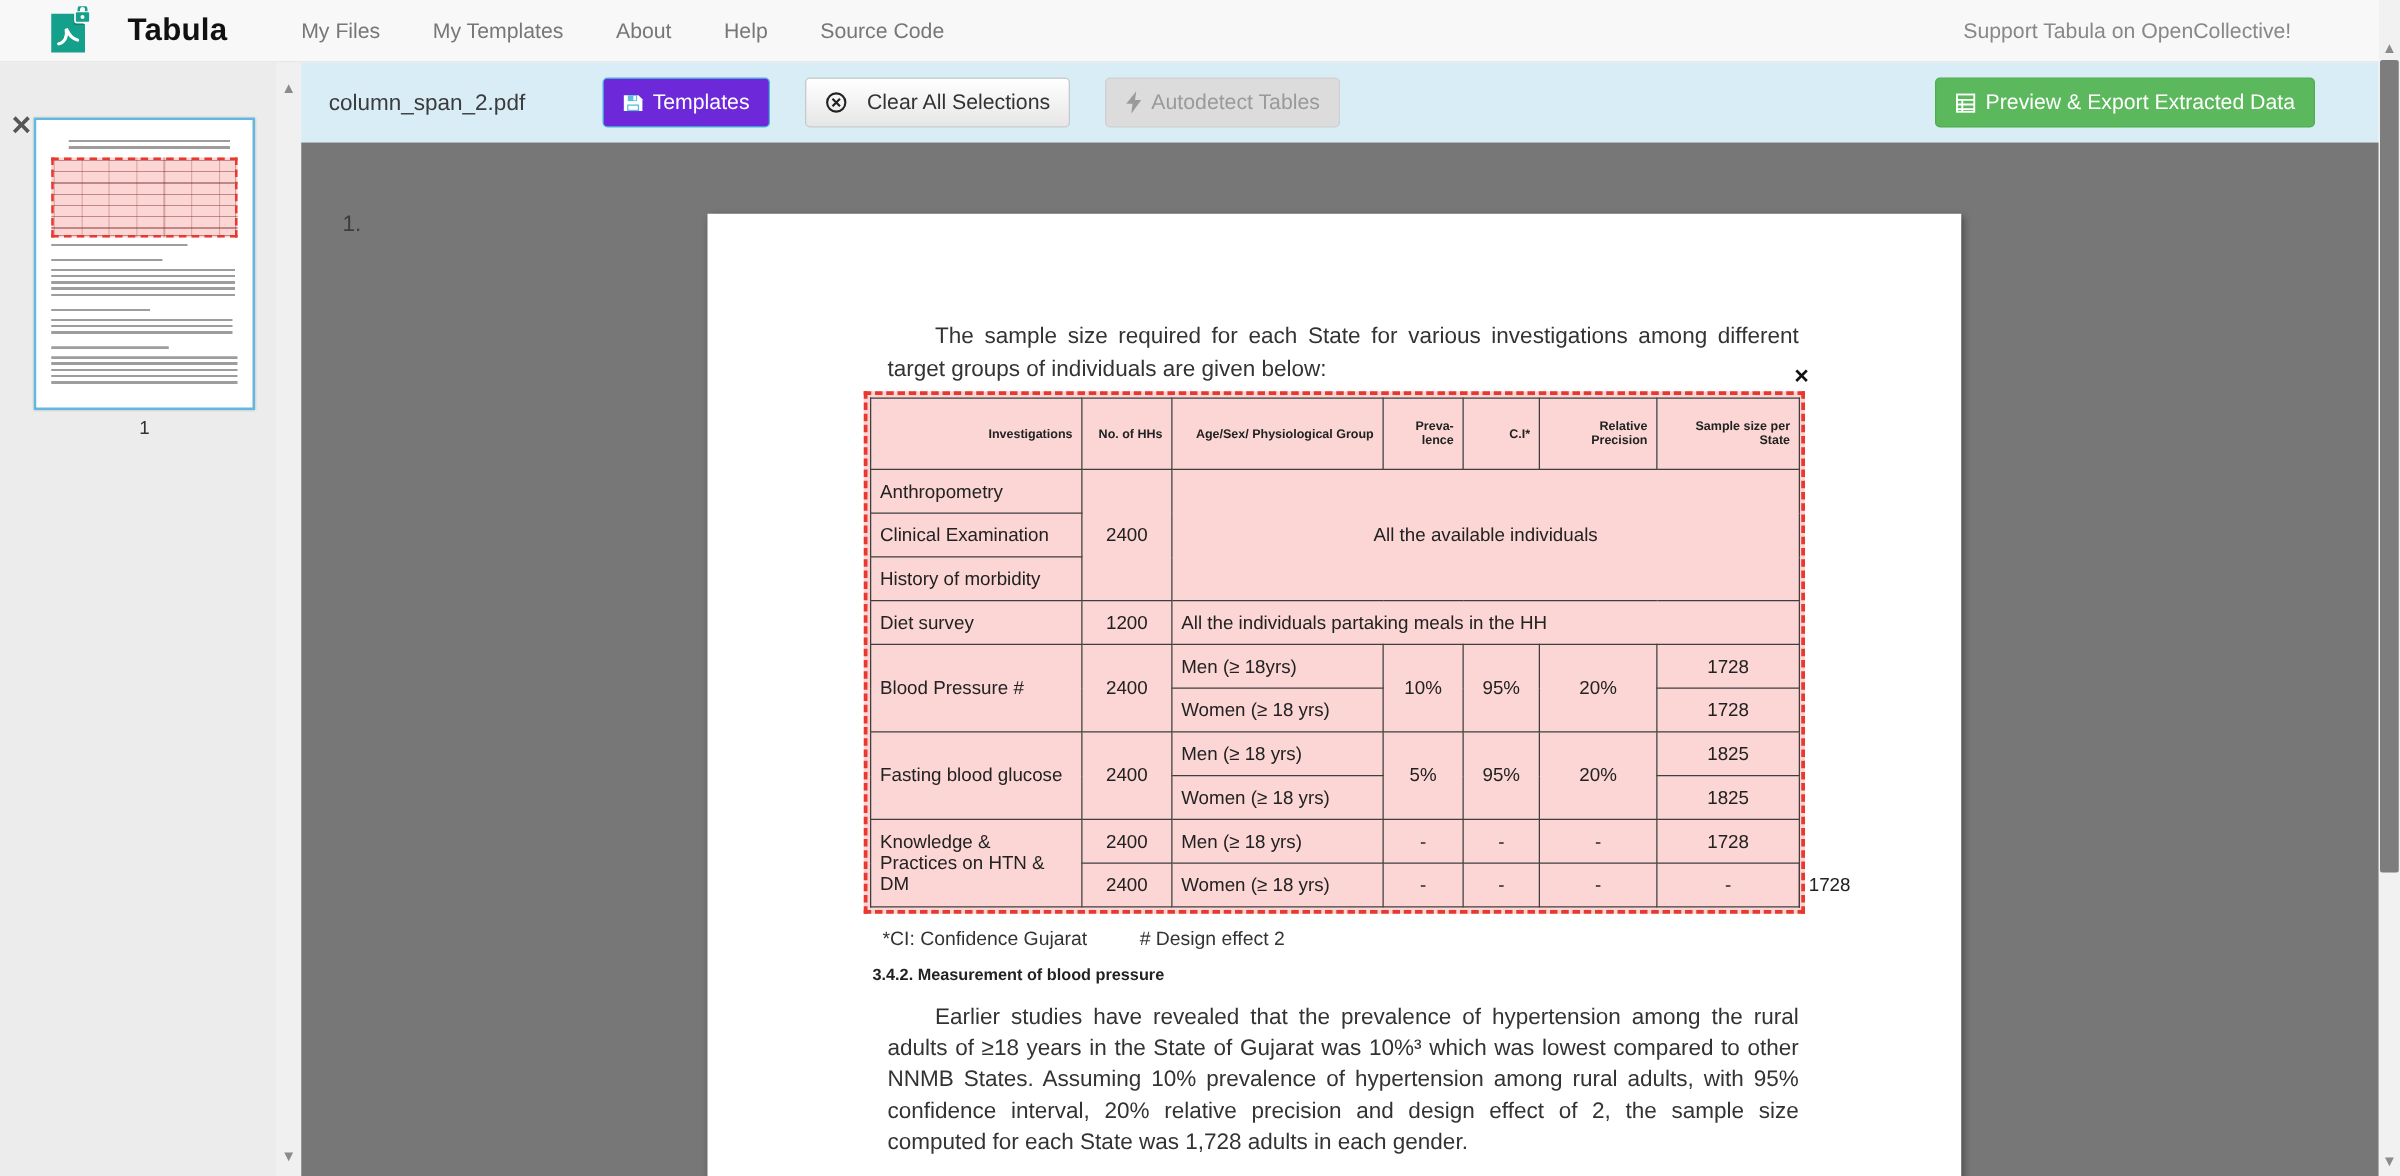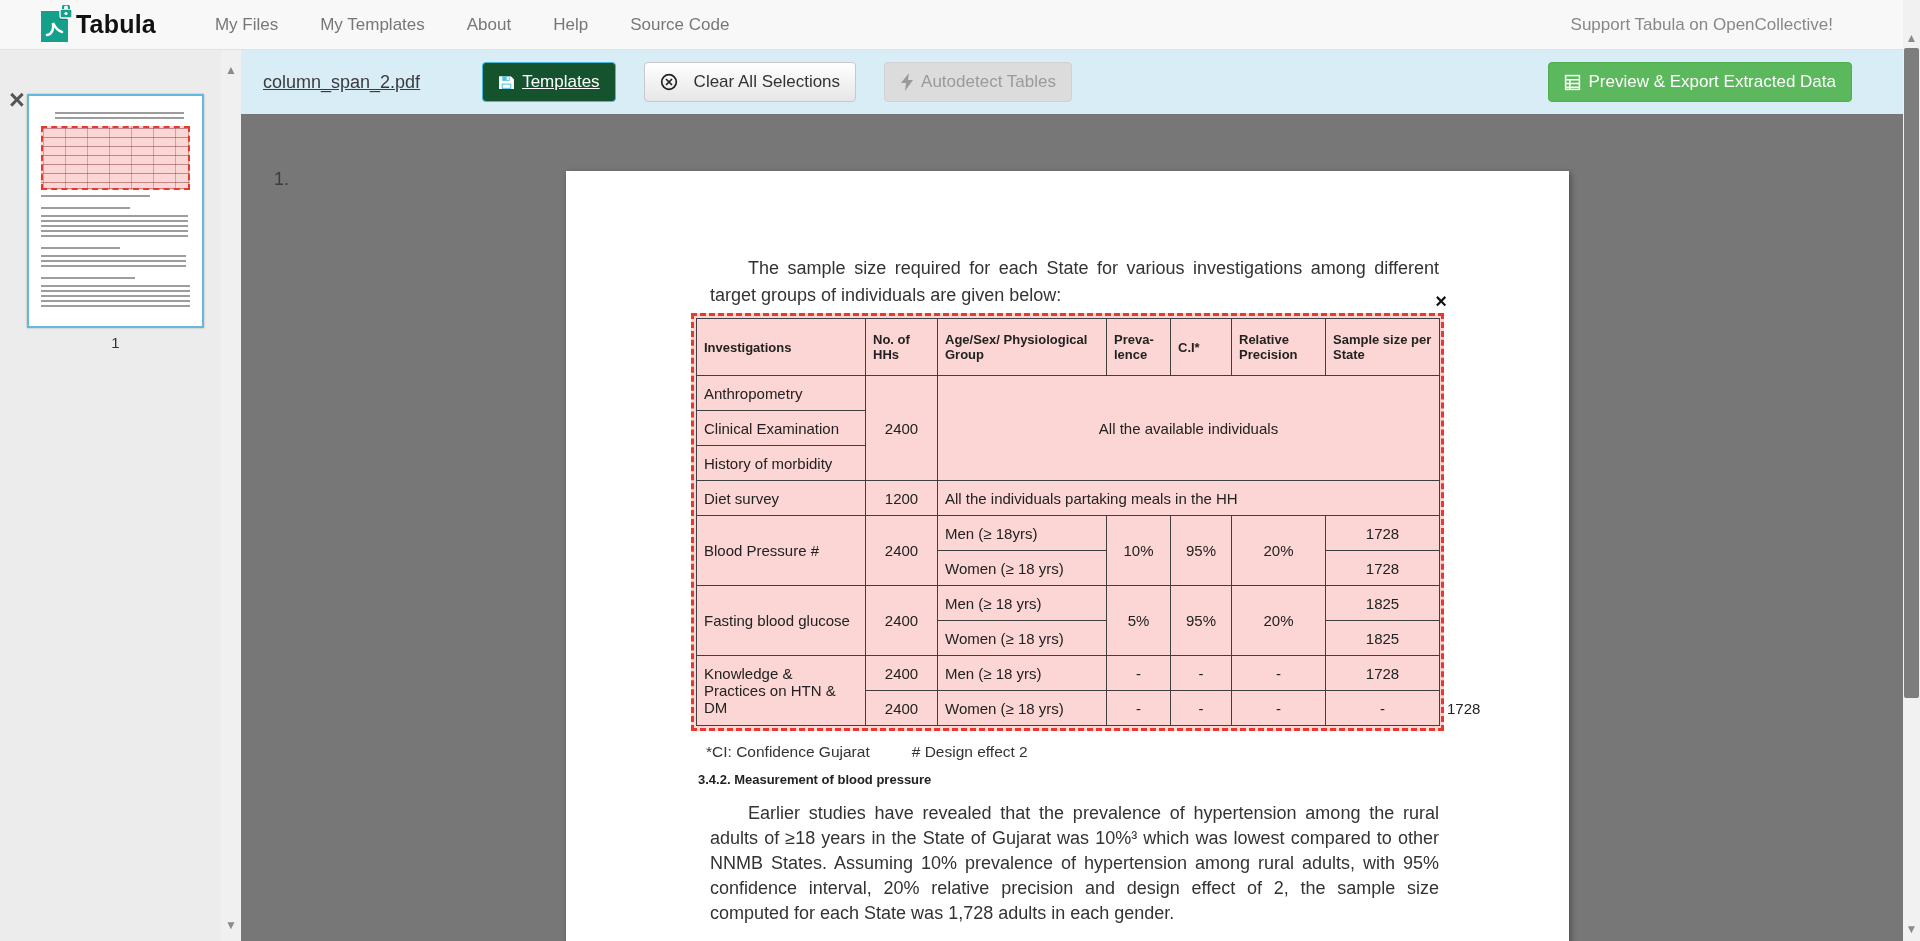--- a/index.html
+++ b/index.html
@@ -3,21 +3,21 @@
 <meta charset="utf-8">
 <style>
   * { margin:0; padding:0; box-sizing:border-box; }
   html,body { width:1920px; height:941px; overflow:hidden;
     font-family:"Liberation Sans","DejaVu Sans",sans-serif; background:#fff; }
 
   
   .navbar { position:absolute; left:0; top:0; width:1903px; height:50px;
     background:#f8f8f8; border-bottom:1px solid #e2e2e2;
     display:flex; align-items:center; }
-  .brand { display:flex; align-items:center; margin-left:38px; gap:2px; }
+  .brand { display:flex; align-items:center; margin-left:38px; gap:28px; }
   .brand-title { font-size:25px; font-weight:bold; color:#111; letter-spacing:.2px; }
   .nav-items { display:flex; margin-left:38px; }
   .nav-item { color:#777; font-size:17px; padding:14px 21px; cursor:pointer; }
   .nav-spacer { flex:1; }
   .support-link { color:#888; font-size:17px; margin-right:70px; cursor:pointer; }
 
   
   .sidebar { position:absolute; left:0; top:50px; width:241px; height:891px;
     background:#ececec; }
   .thumb-close { position:absolute; left:4px; top:38px; width:26px; height:26px;
@@ -35,25 +35,25 @@
   .thumb-pagenum { position:absolute; left:27px; top:284px; width:177px;
     text-align:center; font-size:15px; color:#333; }
   .side-scroll { position:absolute; right:0; top:0; width:20px; height:891px;
     background:#f0f0f0; }
   .scroll-arrow { position:absolute; left:0; width:20px; height:20px; color:#8b8b8b;
     font-size:12px; text-align:center; line-height:20px; cursor:pointer; }
 
   
   .toolbar { position:absolute; left:241px; top:50px; width:1662px; height:64px;
     background:#d9edf7; display:flex; align-items:center; }
-  .filename { margin-left:22px; font-size:18px; color:#3b3b3b;text-decoration:underline; }
+  .filename { margin-left:22px; font-size:18px; color:#3b3b3b; }
   .btn { display:inline-flex; align-items:center; gap:7px; height:40px;
     border-radius:4px; font-size:17px; padding:0 15px; cursor:pointer;
     border:1px solid transparent; white-space:nowrap; }
-  .btn-templates { margin-left:62px; background:#14532d; border-color:#46b8da; color:#fff;text-decoration:underline; }
+  .btn-templates { margin-left:62px; background:#6d28d9; border-color:#46b8da; color:#fff; }
   .btn-clear { margin-left:28px; background:linear-gradient(#ffffff,#e6e6e6);
     border-color:#c9c9c9; color:#333;gap:16px; }
   .btn-autodetect { margin-left:28px; background:#dcdcdc; border-color:#d0d0d0;
     color:#9a9a9a; cursor:default; }
   .btn-export { margin-left:auto; margin-right:51px; background:#5cb85c;
     border-color:#4cae4c; color:#fff; }
 
   
   .workspace { position:absolute; left:241px; top:114px; width:1662px; height:827px;
     background:#777777; overflow:hidden; }
@@ -66,22 +66,22 @@
 
   .selection { position:relative; margin:4px 0 0 -19px; width:753px;
     border:3px dashed #e8382f; padding:2px; background:rgba(240,95,90,.26);
     cursor:move; }
   .sel-close { position:absolute; top:-24px; right:-6px; font-size:20px;
     font-weight:bold; color:#111; cursor:pointer; line-height:18px; }
 
   table.xtable { border-collapse:collapse; width:743px; table-layout:fixed;
     font-size:15px; color:#222; }
   .xtable th, .xtable td { border:1px solid #3f3f3f; padding:2px 7px; }
-  .xtable th { font-weight:bold; text-align:left; vertical-align:middle;
-    height:57px; font-size:13px; }
+  .xtable th { font-weight:bold; text-align:right; vertical-align:middle;
+    height:57px; font-size:10px; }
   .xtable td { height:35px; vertical-align:middle; }
   .cell-left { text-align:left; }
   .cell-center { text-align:center; }
 
   .footnote { margin-top:12px; font-size:15.5px; color:#333; margin-left:-4px; }
   .footnote .fn2 { margin-left:42px; }
   .section-heading { margin-top:11px; margin-left:-12px; font-size:13px;
     font-weight:bold; color:#222; }
   .bodypara { margin-top:14px; font-size:18px; line-height:25px;
     text-align:justify; text-indent:38px; color:#333; }

